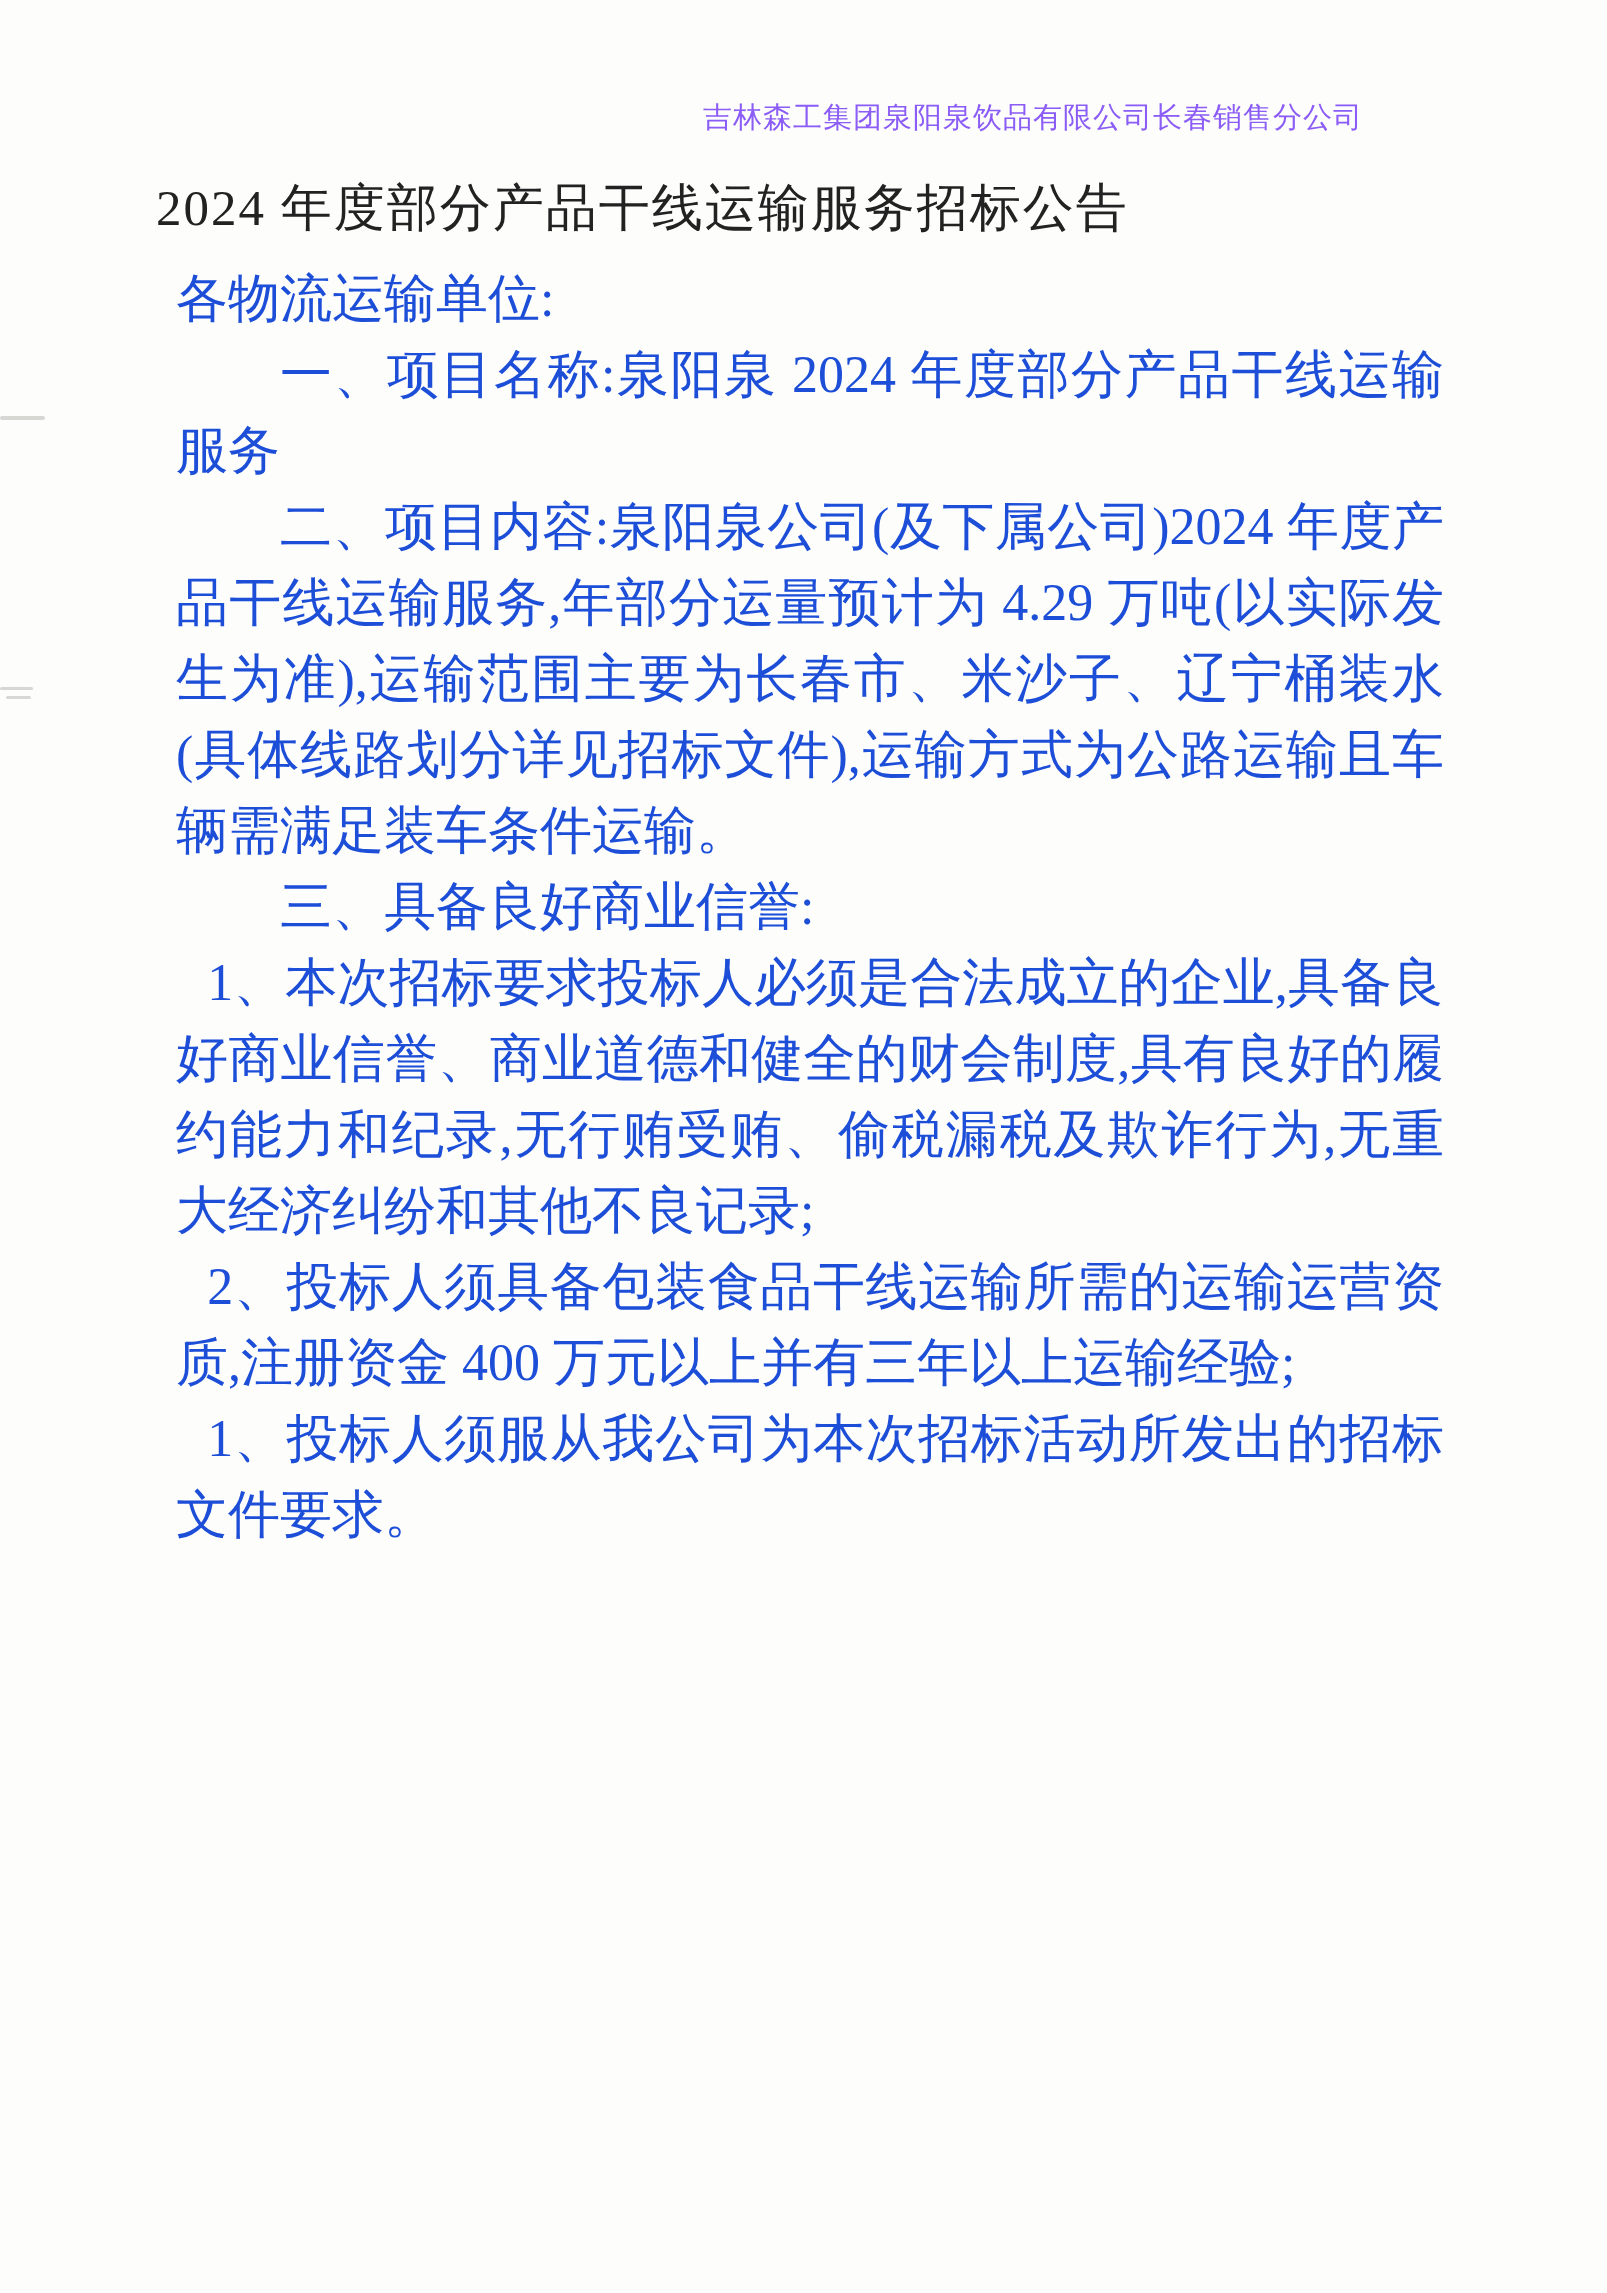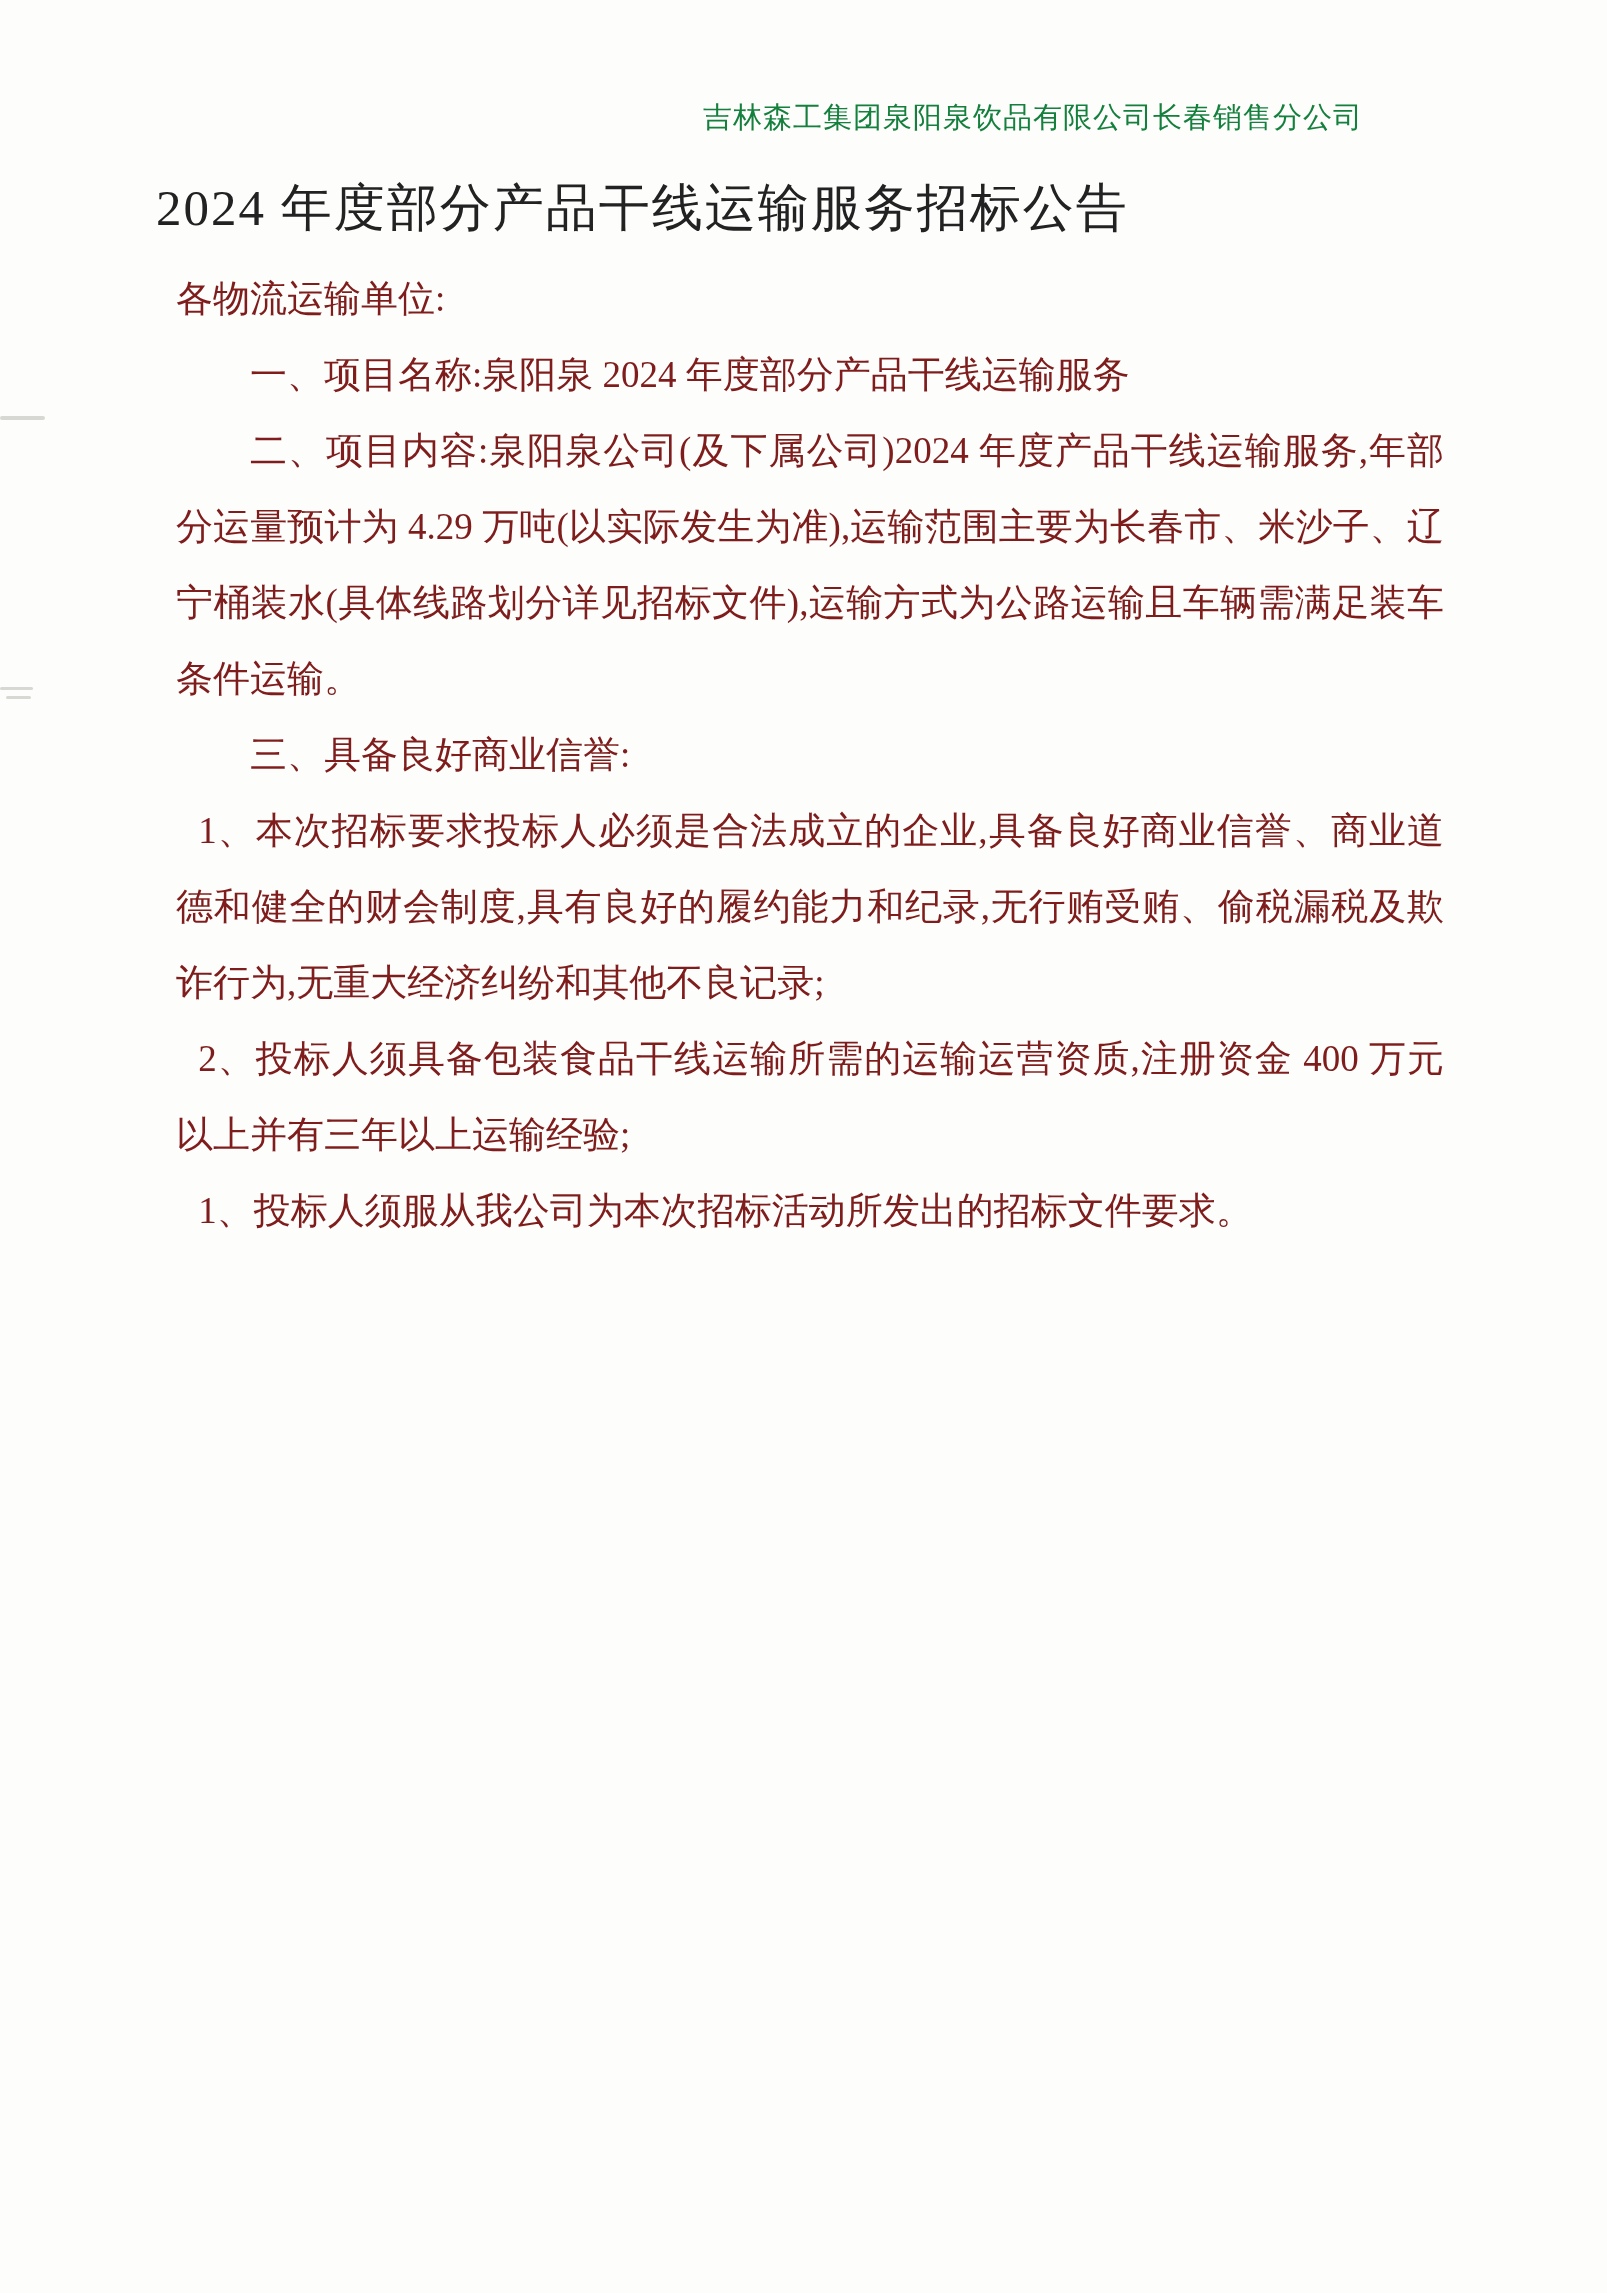--- a/index.html
+++ b/index.html
@@ -18,41 +18,41 @@
     overflow: hidden;
   }
   .header-line {
     position: absolute;
     top: 98px;
     left: 0;
     right: 244px;
     text-align: right;
     font-size: 29px;
     letter-spacing: 1px;
-    color: #15803d;
+    color: #8b5cf6;
   }
   .doc-title {
     position: absolute;
     top: 174px;
     left: 156px;
     right: 195px;
     font-size: 51px;
     letter-spacing: 2px;
     color: #222;
     white-space: nowrap;
   }
   .body-text {
     position: absolute;
     top: 261px;
     left: 176px;
     width: 1268px;
-    font-size: 37px;
+    font-size: 52px;
     line-height: 76px;
     text-align: justify;
-    color: #7f1d1d;
+    color: #1d4ed8;
   }
   .body-text p {
     margin: 0;
   }
   .indent-2 { text-indent: 2em; }
   .indent-half { text-indent: 0.6em; }
   .artifact {
     position: absolute;
     background: #d7d7d4;
     border-radius: 2px;

